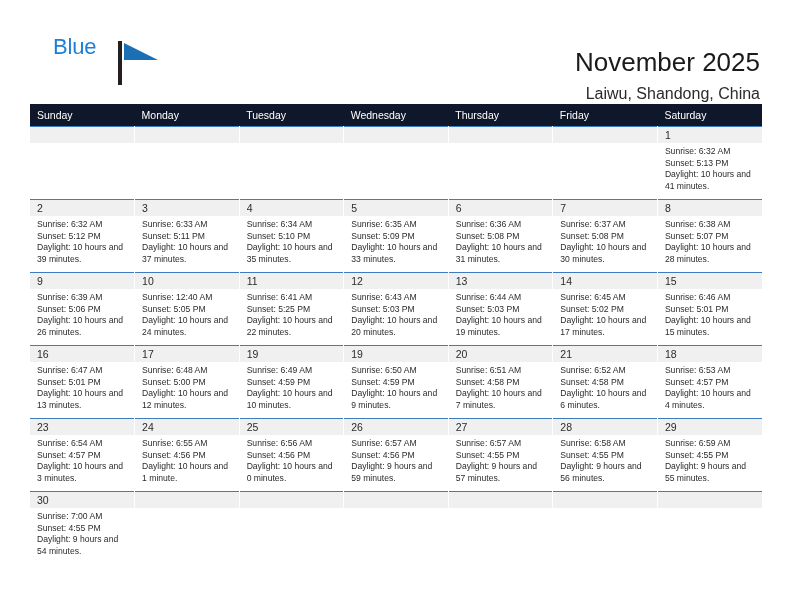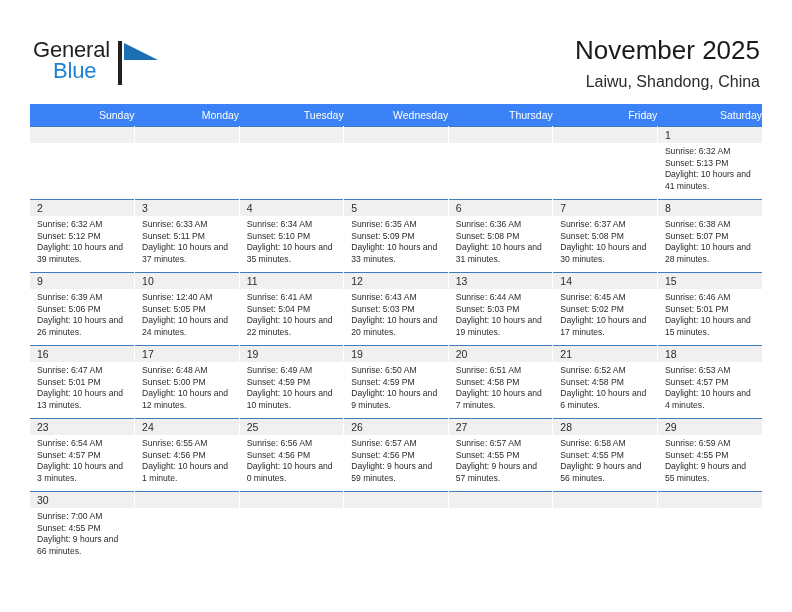--- a/index.html
+++ b/index.html
@@ -55,21 +55,21 @@
     position: absolute;
     left: 85px;
     top: 3px;
     width: 42px;
     height: 44px;
   }
 
   .title-block {
     position: absolute;
     right: 2px;
-    top: 4px;
+    top: 16px;
     text-align: right;
   }
   .cal-title {
     font-size: 26px;
     font-weight: normal;
     color: #1a1a1a;
     line-height: 32px;
     white-space: nowrap;
   }
   .cal-subtitle {
@@ -83,25 +83,25 @@
   
   .cal {
     position: absolute;
     left: 30px;
     top: 104px;
     width: 732px;
     border-collapse: collapse;
     table-layout: fixed;
   }
   .cal th {
-    background: #3b82f6;
+    background: #0f172a;
     color: #ffffff;
     font-size: 10.5px;
     font-weight: normal;
-    text-align: right;
+    text-align: left;
     padding: 5px 0 5px 7px;
     height: 20px;
     border: none;
   }
   .cal td {
     vertical-align: top;
     padding: 0;
     width: 104.57px;
     height: 73px;
     border-right: 1px solid #ffffff;
@@ -129,21 +129,20 @@
   .info .wrap { white-space: normal; }
 </style>
 </head>
 <body>
 
 <div class="page">
 
   <div class="top">
 
     <div class="logo">
-      <span class="logo-general">General</span>
       <span class="logo-blue">Blue</span>
       <svg class="logo-mark" viewBox="0 0 42 44">
         <rect x="0" y="0" width="4" height="44" fill="#231f20"></rect>
         <polygon points="6,2 40,19 6,19" fill="#1a6fb5"></polygon>
       </svg>
     </div>
 
     <div class="title-block">
       <div class="cal-title">November 2025</div>
       <div class="cal-subtitle">Laiwu, Shandong, China</div>
@@ -264,21 +263,21 @@
             <div class="info">
               <div>Sunrise: 12:40 AM</div>
               <div>Sunset: 5:05 PM</div>
               <div class="wrap">Daylight: 10 hours and 24 minutes.</div>
             </div>
           </td>
           <td>
             <div class="daynum">11</div>
             <div class="info">
               <div>Sunrise: 6:41 AM</div>
-              <div>Sunset: 5:04 PM</div>
+              <div>Sunset: 5:25 PM</div>
               <div class="wrap">Daylight: 10 hours and 22 minutes.</div>
             </div>
           </td>
           <td>
             <div class="daynum">12</div>
             <div class="info">
               <div>Sunrise: 6:43 AM</div>
               <div>Sunset: 5:03 PM</div>
               <div class="wrap">Daylight: 10 hours and 20 minutes.</div>
             </div>
@@ -423,21 +422,21 @@
               <div class="wrap">Daylight: 9 hours and 55 minutes.</div>
             </div>
           </td>
         </tr>
         <tr>
           <td>
             <div class="daynum">30</div>
             <div class="info">
               <div>Sunrise: 7:00 AM</div>
               <div>Sunset: 4:55 PM</div>
-              <div class="wrap">Daylight: 9 hours and 66 minutes.</div>
+              <div class="wrap">Daylight: 9 hours and 54 minutes.</div>
             </div>
           </td>
           <td>
             <div class="daynum empty"></div>
           </td>
           <td>
             <div class="daynum empty"></div>
           </td>
           <td>
             <div class="daynum empty"></div>

